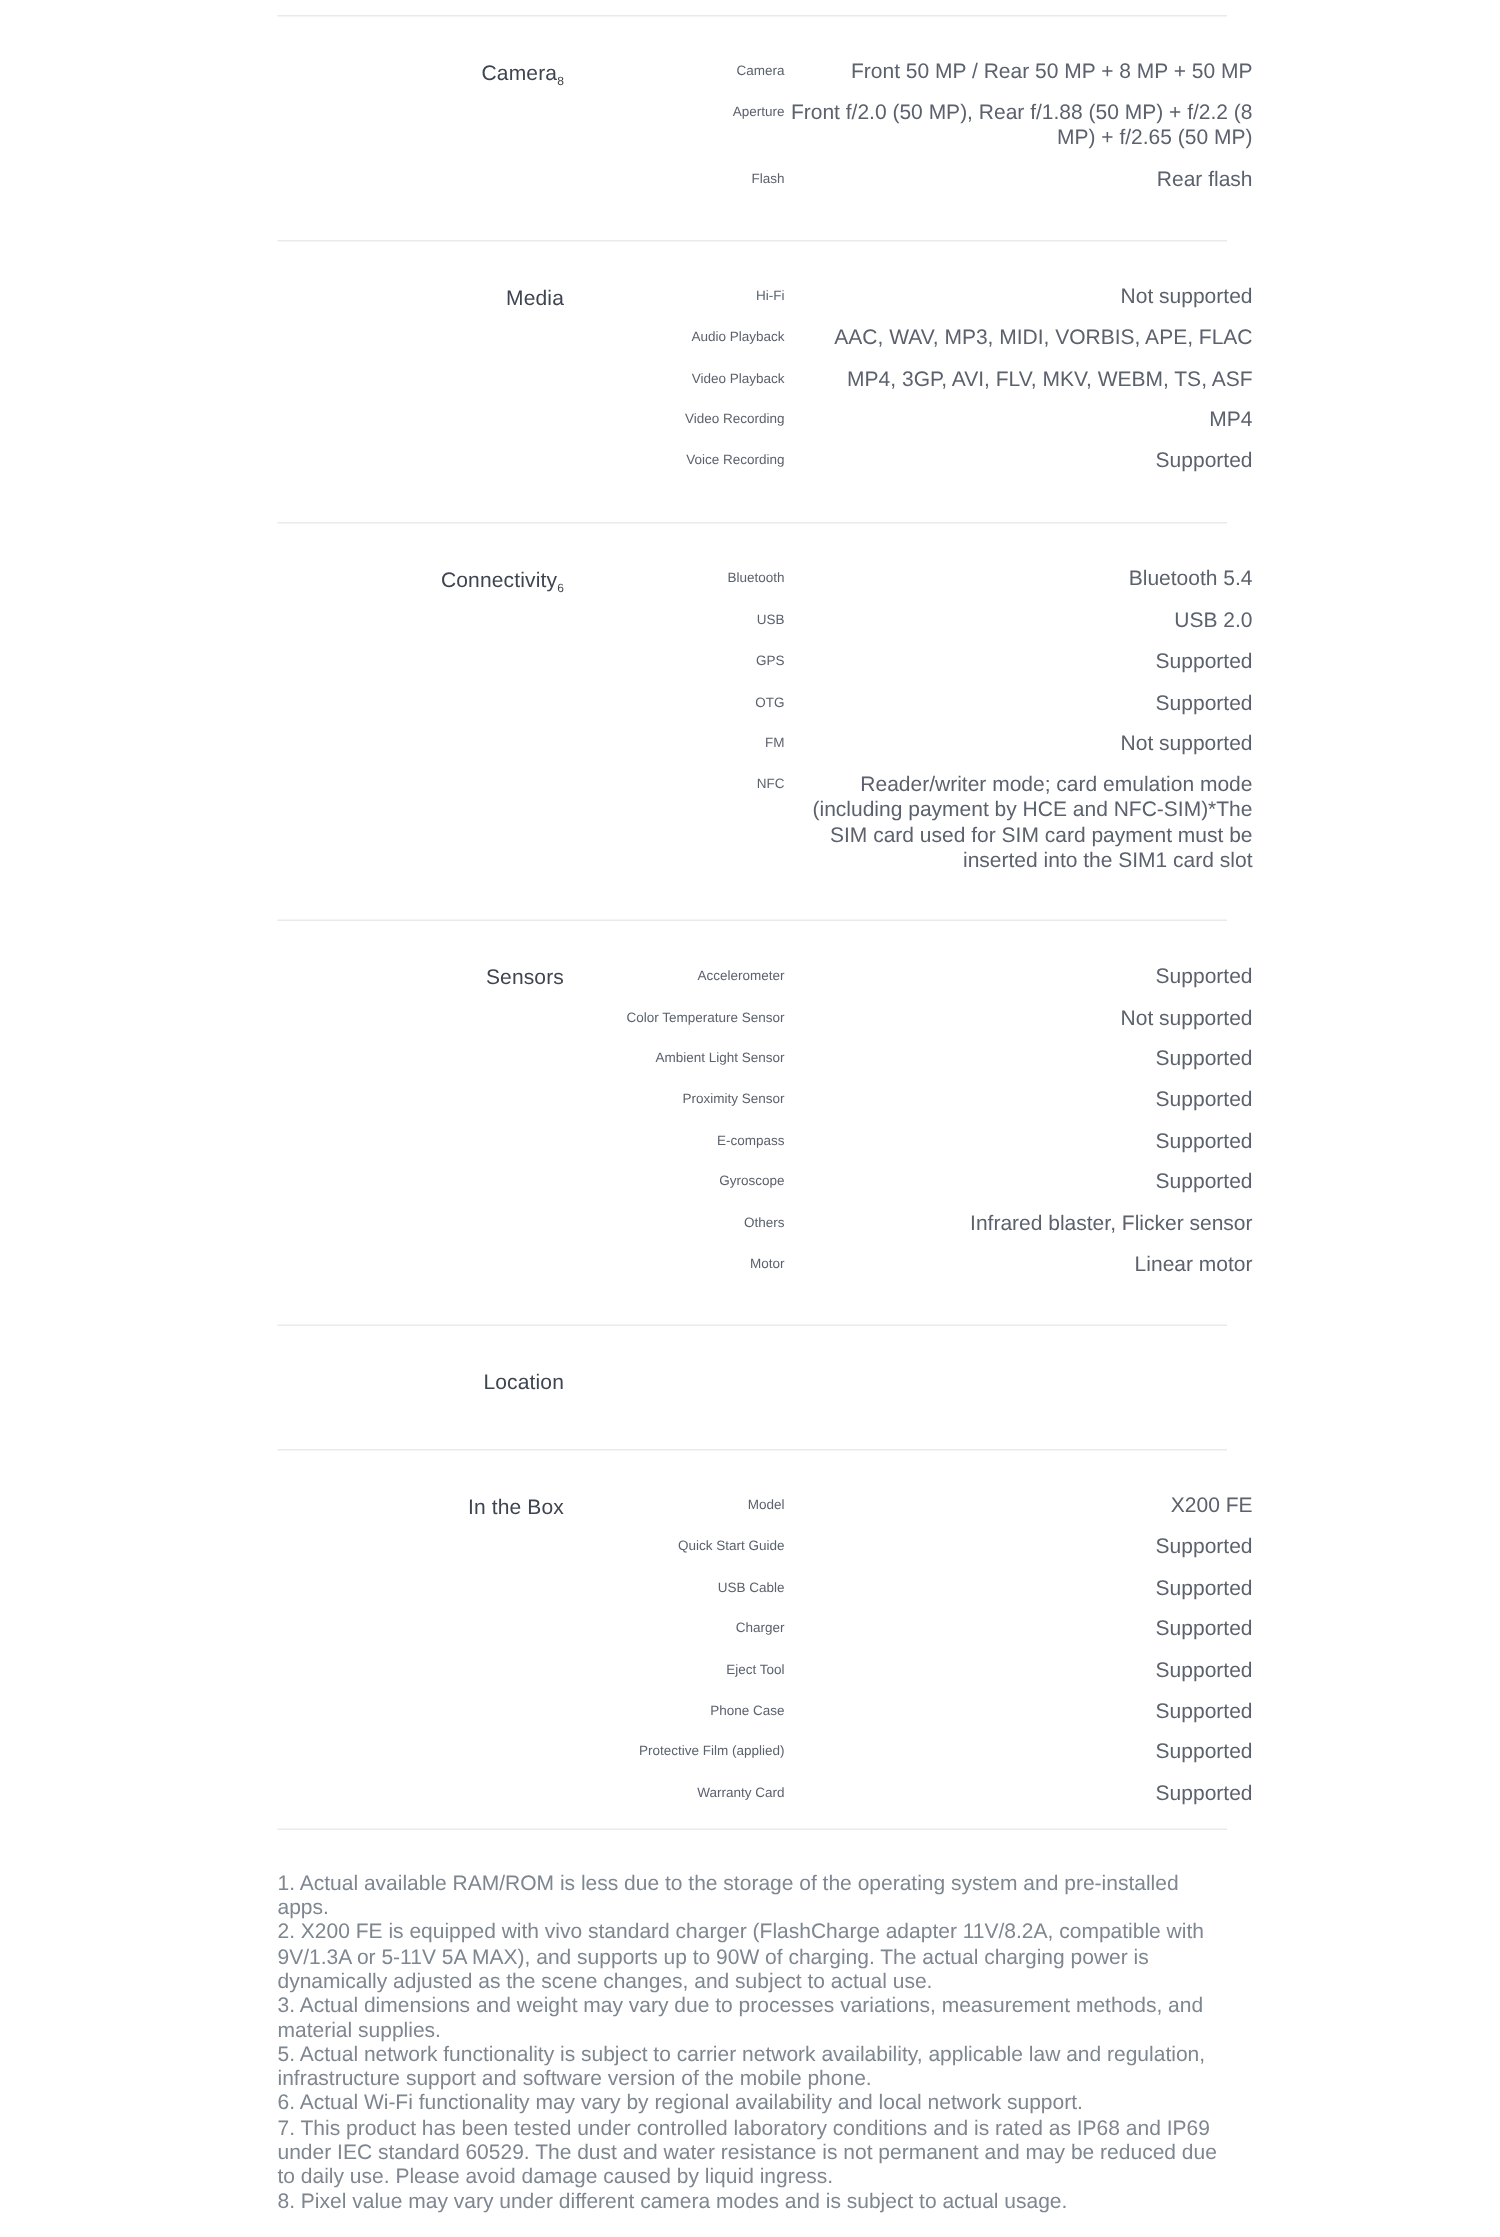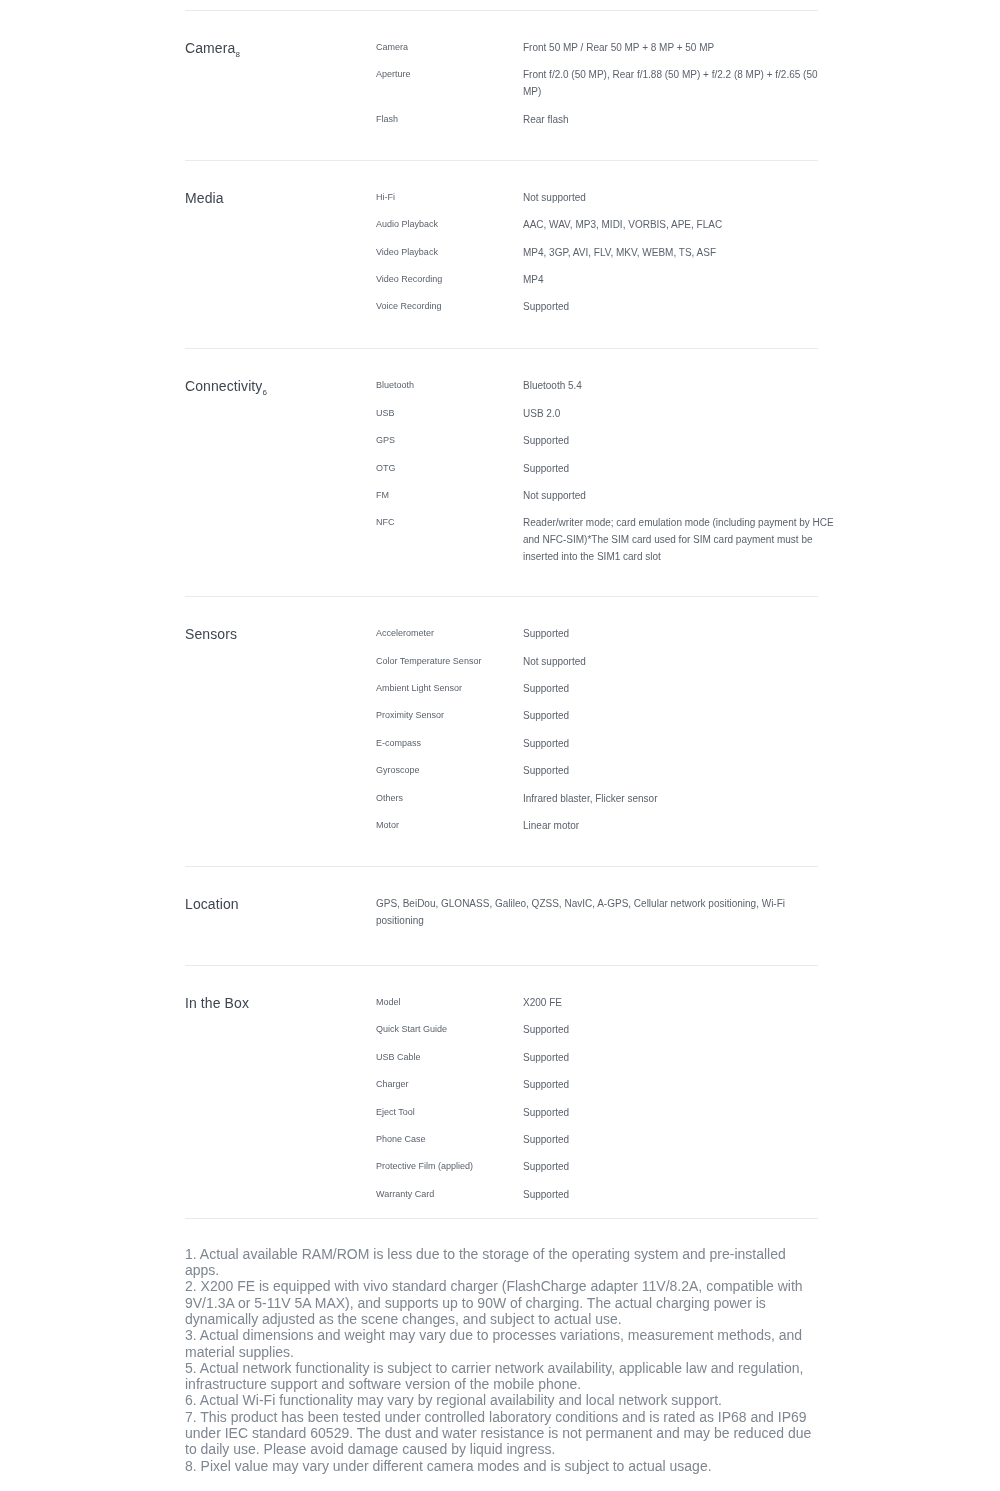--- a/index.html
+++ b/index.html
@@ -22,20 +22,21 @@
     padding-top:10px;
   }
   .divider{
     height:1px;width:633px;
     background:var(--c-divider);
   }
   .section-body{
     display:flex;
     align-items:flex-start;
     padding-top:28px;
+    text-align:right;
   }
   .section-title{
     flex:0 0 191px;
     margin:0;
     font-size:14px;
     line-height:18px;
     font-weight:400;
     letter-spacing:0.1px;
     color:var(--c-title);
   }
@@ -47,21 +48,21 @@
   .spec-row{display:flex;margin-bottom:10.4px;}
   .spec-row:last-child{margin-bottom:0;}
   .row-label{
     flex:0 0 147px;
     font-size:9px;
     line-height:17px;
     color:var(--c-body);
   }
   .row-value{
     width:312px;
-    font-size:10px;
+    font-size:14px;
     line-height:17px;
     color:var(--c-body);
   }
   .spec-row.full .row-value{width:442px;}
   
   .s-camera{padding-bottom:32px;}
   .s-media{padding-bottom:33px;}
   .s-connectivity{padding-bottom:31px;}
   .s-sensors{padding-bottom:32px;}
   .s-location{padding-bottom:36px;}
@@ -196,25 +197,20 @@
               <div class="row-label">Motor</div>
               <div class="row-value">Linear motor</div>
             </div>
           </div>
         </div>
       </section>
       <section class="spec-section s-location">
         <div class="divider"></div>
         <div class="section-body">
           <h2 class="section-title"><span>Location</span></h2>
-          <div class="rows">
-            <div class="spec-row full">
-              <div class="row-value">GPS, BeiDou, GLONASS, Galileo, QZSS, NavIC, A-GPS, Cellular network positioning, Wi-Fi positioning</div>
-            </div>
-          </div>
         </div>
       </section>
       <section class="spec-section s-in-the-box">
         <div class="divider"></div>
         <div class="section-body">
           <h2 class="section-title"><span>In the Box</span></h2>
           <div class="rows">
             <div class="spec-row">
               <div class="row-label">Model</div>
               <div class="row-value">X200 FE</div>

